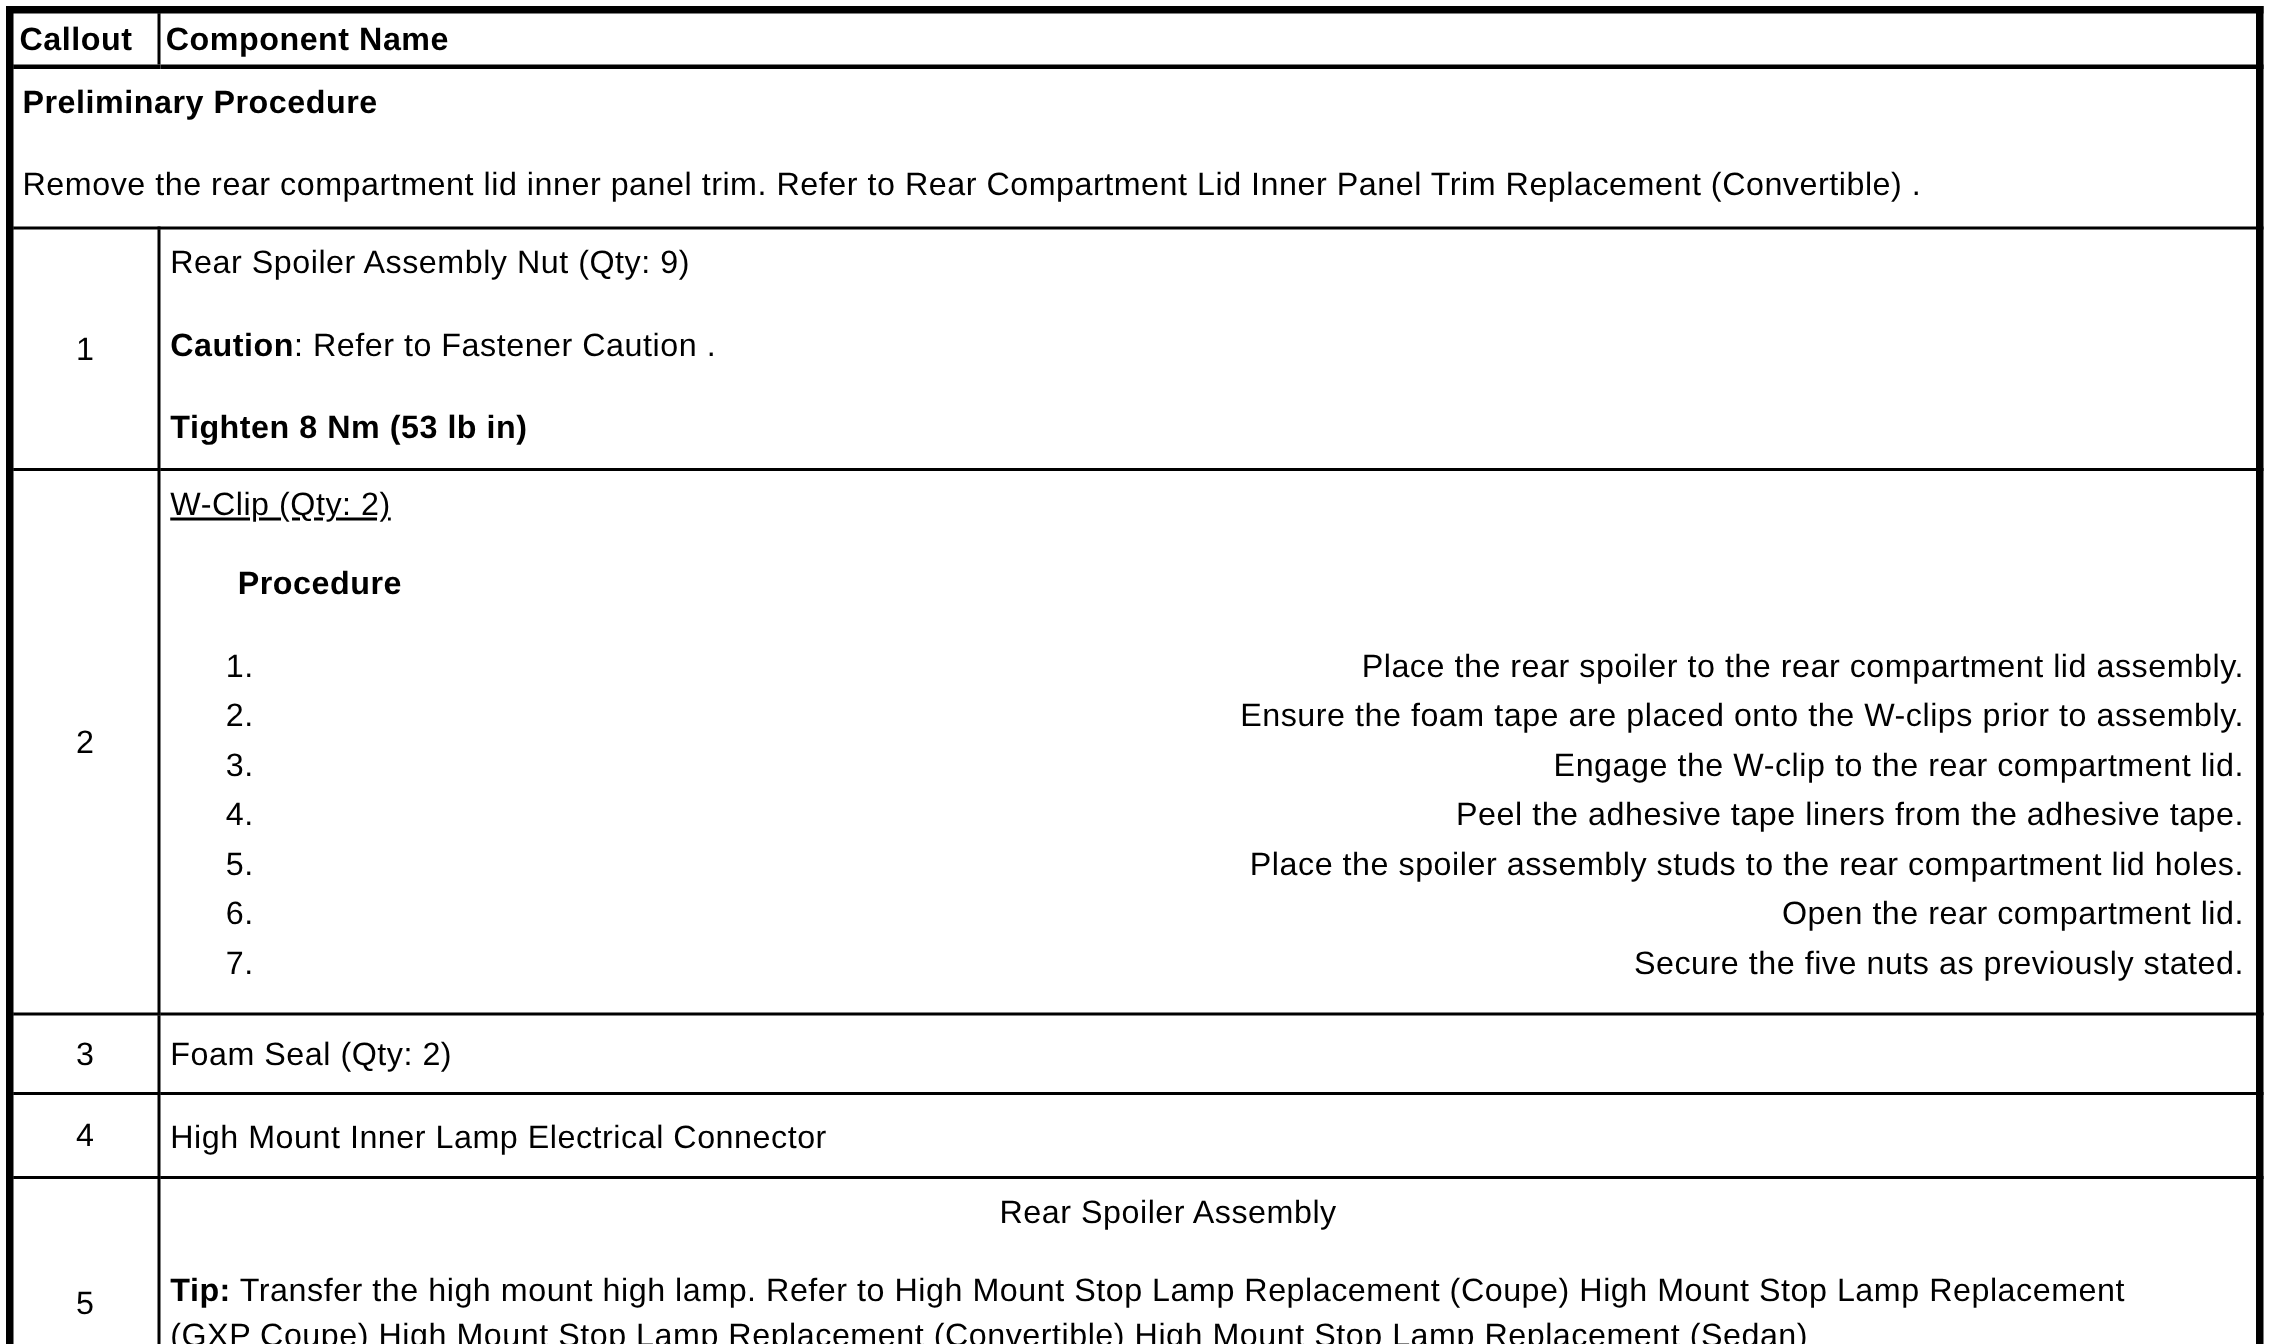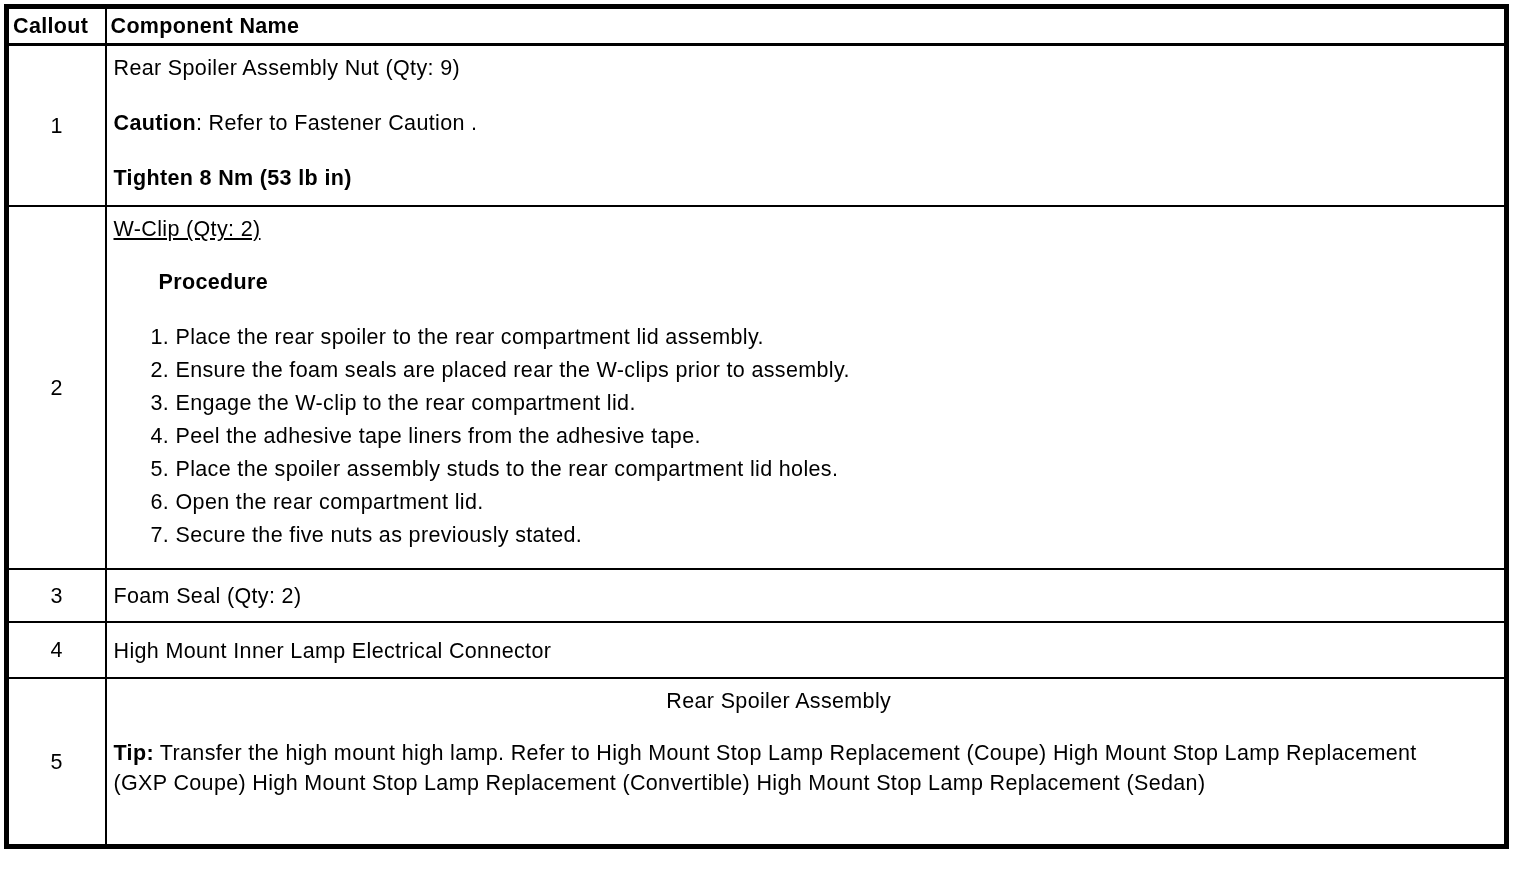--- a/index.html
+++ b/index.html
@@ -60,20 +60,21 @@
   .para-gap { margin-bottom: 25px; }
   .bold { font-weight: bold; }
   .procedure-title {
     font-weight: bold;
     margin: 0 0 25px 45px;
   }
   ol.procedure-steps {
     margin: 0;
     padding-left: 62px;
     list-style: decimal outside;
+    text-align: right;
   }
   ol.procedure-steps li {
     margin: 0 0 3px 0;
   }
 </style>
 </head>
 <body>
 
 <div class="page">
   <table class="component-table">
@@ -81,40 +82,48 @@
       <col class="col-callout">
       <col class="col-component">
     </colgroup>
     <thead>
       <tr class="header-row">
         <th>Callout</th>
         <th>Component Name</th>
       </tr>
     </thead>
     <tbody>
+      <tr class="prelim-row">
+        <td colspan="2">
+          <p class="bold para-gap">Preliminary Procedure</p>
+          <p><span>Remove the rear compartment lid inner panel trim. Refer to</span>
+            <span>Rear Compartment Lid Inner Panel Trim Replacement (Convertible)</span>
+            <span>.</span></p>
+        </td>
+      </tr>
 
       <tr class="row-1">
         <td class="callout-cell">1</td>
         <td class="component-cell">
           <p class="para-gap">Rear Spoiler Assembly Nut (Qty: 9)</p>
           <p class="para-gap"><span class="bold">Caution</span><span>: Refer to</span>
             <span>Fastener Caution</span>
             <span>.</span></p>
           <p class="bold">Tighten 8 Nm (53 lb in)</p>
         </td>
       </tr>
 
       <tr class="row-2">
         <td class="callout-cell">2</td>
         <td class="component-cell">
           <p style="margin-bottom:23px;text-decoration:underline;">W-Clip (Qty: 2)</p>
           <p class="procedure-title">Procedure</p>
           <ol class="procedure-steps">
             <li>Place the rear spoiler to the rear compartment lid assembly.</li>
-            <li>Ensure the foam seals are placed rear the W-clips prior to assembly.</li>
+            <li>Ensure the foam tape are placed onto the W-clips prior to assembly.</li>
             <li>Engage the W-clip to the rear compartment lid.</li>
             <li>Peel the adhesive tape liners from the adhesive tape.</li>
             <li>Place the spoiler assembly studs to the rear compartment lid holes.</li>
             <li>Open the rear compartment lid.</li>
             <li>Secure the five nuts as previously stated.</li>
           </ol>
         </td>
       </tr>
 
       <tr class="row-3">

